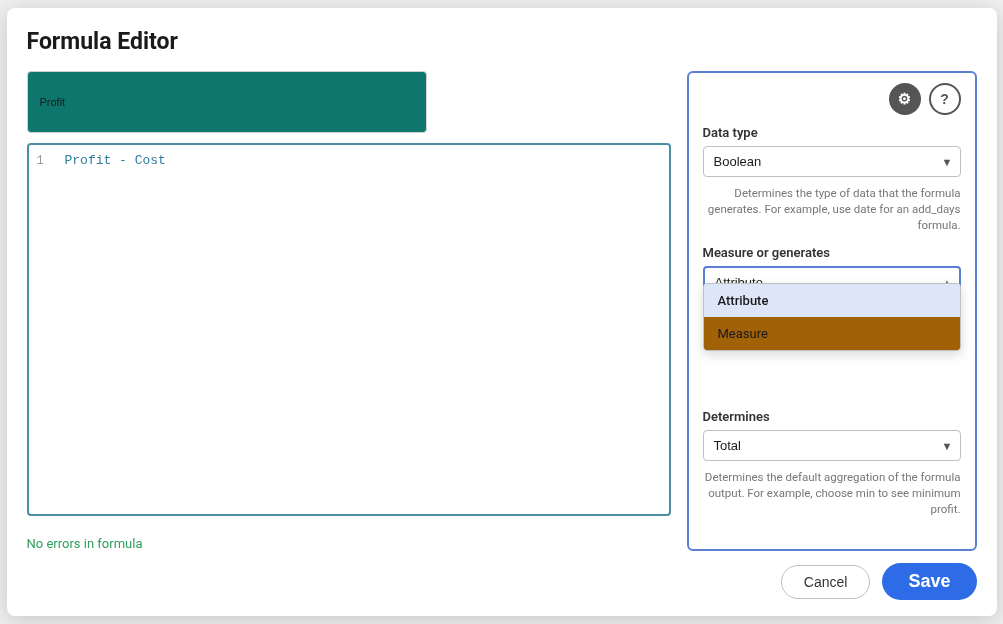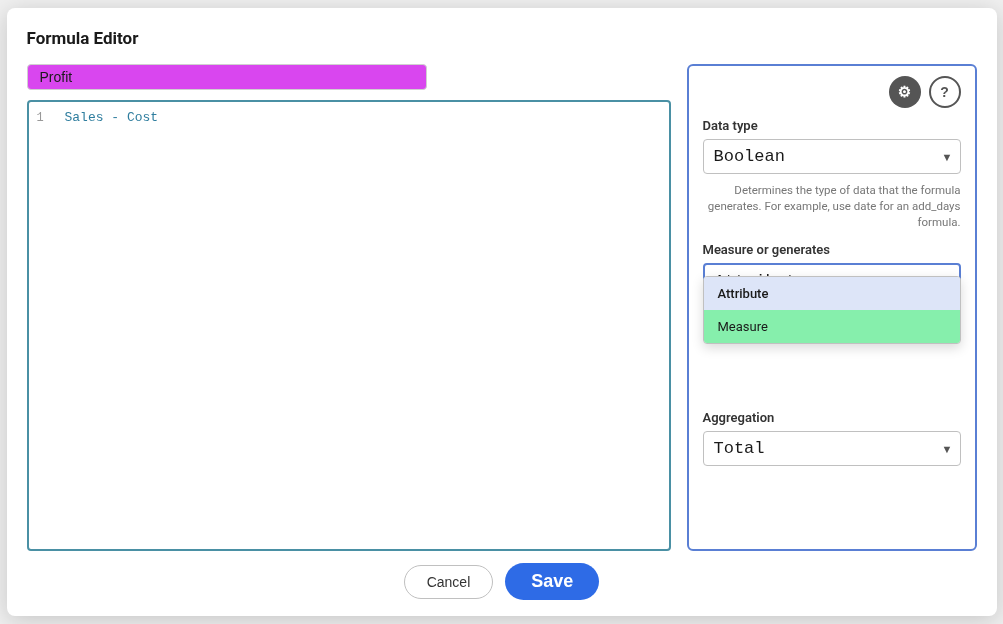--- a/index.html
+++ b/index.html
@@ -18,45 +18,45 @@
       border-radius: 8px;
       box-shadow: 0 4px 24px rgba(0,0,0,0.18);
       width: 990px;
       height: 608px;
       display: flex;
       flex-direction: column;
       padding: 20px 20px 16px 20px;
       position: relative;
     }
     .dialog-title {
-      font-size: 17px;
+      font-size: 23px;
       font-weight: 700;
       color: #1a1a1a;
       margin-bottom: 16px;
     }
     .dialog-body {
       display: flex;
       flex: 1;
       gap: 16px;
       overflow: hidden;
     }
     .left-panel {
       flex: 1;
       display: flex;
       flex-direction: column;
       gap: 10px;
     }
     .formula-name-input {
       width: 100%;
       max-width: 400px;
-      padding: 4px 12px;
-      font-size: 14px;
+      padding: 24px 12px;
+      font-size: 11px;
       border: 1px solid #d0d0d0;
       border-radius: 4px;
-      background: #d946ef;
+      background: #0f766e;
       color: #1a1a1a;
       outline: none;
     }
     .code-editor {
       flex: 1;
       border: 2px solid #4a90a4;
       border-radius: 4px;
       background: #ffffff;
       padding: 8px 0;
       font-family: 'Courier New', Courier, monospace;
@@ -132,29 +132,28 @@
       margin-bottom: 6px;
       margin-top: 4px;
     }
     .select-wrapper {
       position: relative;
       margin-bottom: 8px;
     }
     .select-field {
       width: 100%;
       padding: 7px 30px 7px 10px;
-      font-size: 17px;
+      font-size: 13px;
       border: 1px solid #c0c0c0;
       border-radius: 4px;
       background: #ffffff;
       appearance: none;
       color: #1a1a1a;
       cursor: pointer;
       outline: none;
-      font-family: Liberation Mono, monospace;
     }
     .select-arrow {
       position: absolute;
       right: 8px;
       top: 50%;
       transform: translateY(-50%);
       pointer-events: none;
       color: #555;
       font-size: 11px;
     }
@@ -178,29 +177,29 @@
       border-radius: 4px;
       box-shadow: 0 4px 12px rgba(0,0,0,0.15);
       z-index: 100;
       overflow: hidden;
     }
     .dropdown-option {
       padding: 9px 14px;
       font-size: 13px;
       color: #1a1a1a;
       cursor: pointer;
-      background: #86efac;
+      background: #a16207;
     }
     .dropdown-option.active {
       background: #dde5f8;
       font-weight: 500;
     }
     .dialog-footer {
       display: flex;
-      justify-content: center;
+      justify-content: flex-end;
       align-items: center;
       gap: 12px;
       padding-top: 12px;
       border-top: none;
     }
     .btn-cancel {
       padding: 8px 22px;
       font-size: 14px;
       border: 1px solid #c0c0c0;
       border-radius: 20px;
@@ -225,23 +224,24 @@
 <div class="dialog">
   <div class="dialog-title">Formula Editor</div>
 
   <div class="dialog-body">
 
     <div class="left-panel">
       <input class="formula-name-input" type="text" value="Profit" placeholder="Formula name" style="">
       <div class="code-editor">
         <div class="code-line">
           <span class="line-number">1</span>
-          <span class="code-content">Sales - Cost</span>
+          <span class="code-content">Profit - Cost</span>
         </div>
       </div>
+      <div class="status-bar">No errors in formula</div>
     </div>
 
     <div class="right-panel">
       <div class="right-panel-header">
         <button class="icon-btn">
           <span>⚙</span>
         </button>
         <button class="icon-btn help">
           <span>?</span>
         </button>
@@ -270,27 +270,28 @@
         <div class="dropdown-popup">
           <div class="dropdown-option active">
             <span>Attribute</span>
           </div>
           <div class="dropdown-option">
             <span>Measure</span>
           </div>
         </div>
 
         <div style="margin-top: 110px;">
-          <div class="field-label">Aggregation</div>
+          <div class="field-label">Determines</div>
           <div class="select-wrapper">
             <select class="select-field">
               <option selected="">Total</option>
             </select>
             <span class="select-arrow">▼</span>
           </div>
+          <div class="helper-text">Determines the default aggregation of the formula output. For example, choose min to see minimum profit.</div>
         </div>
       </div>
     </div>
   </div>
 
   <div class="dialog-footer">
     <button class="btn-cancel">Cancel</button>
     <button class="btn-save">Save</button>
   </div>
 </div>

